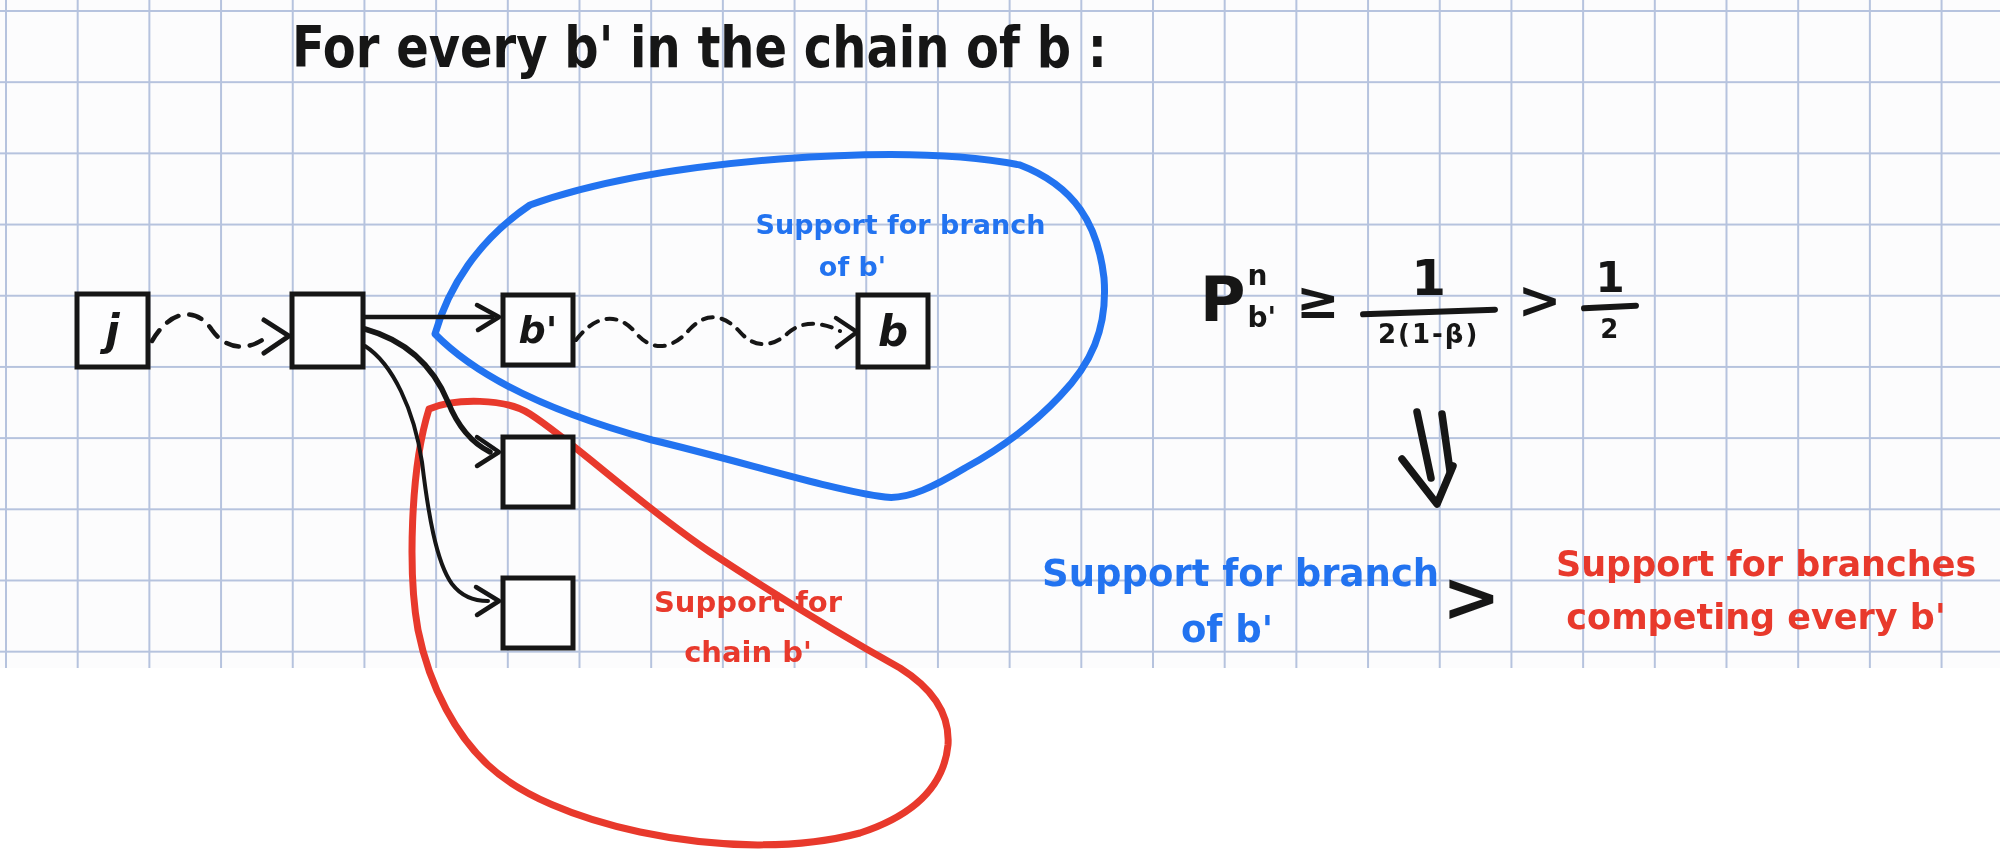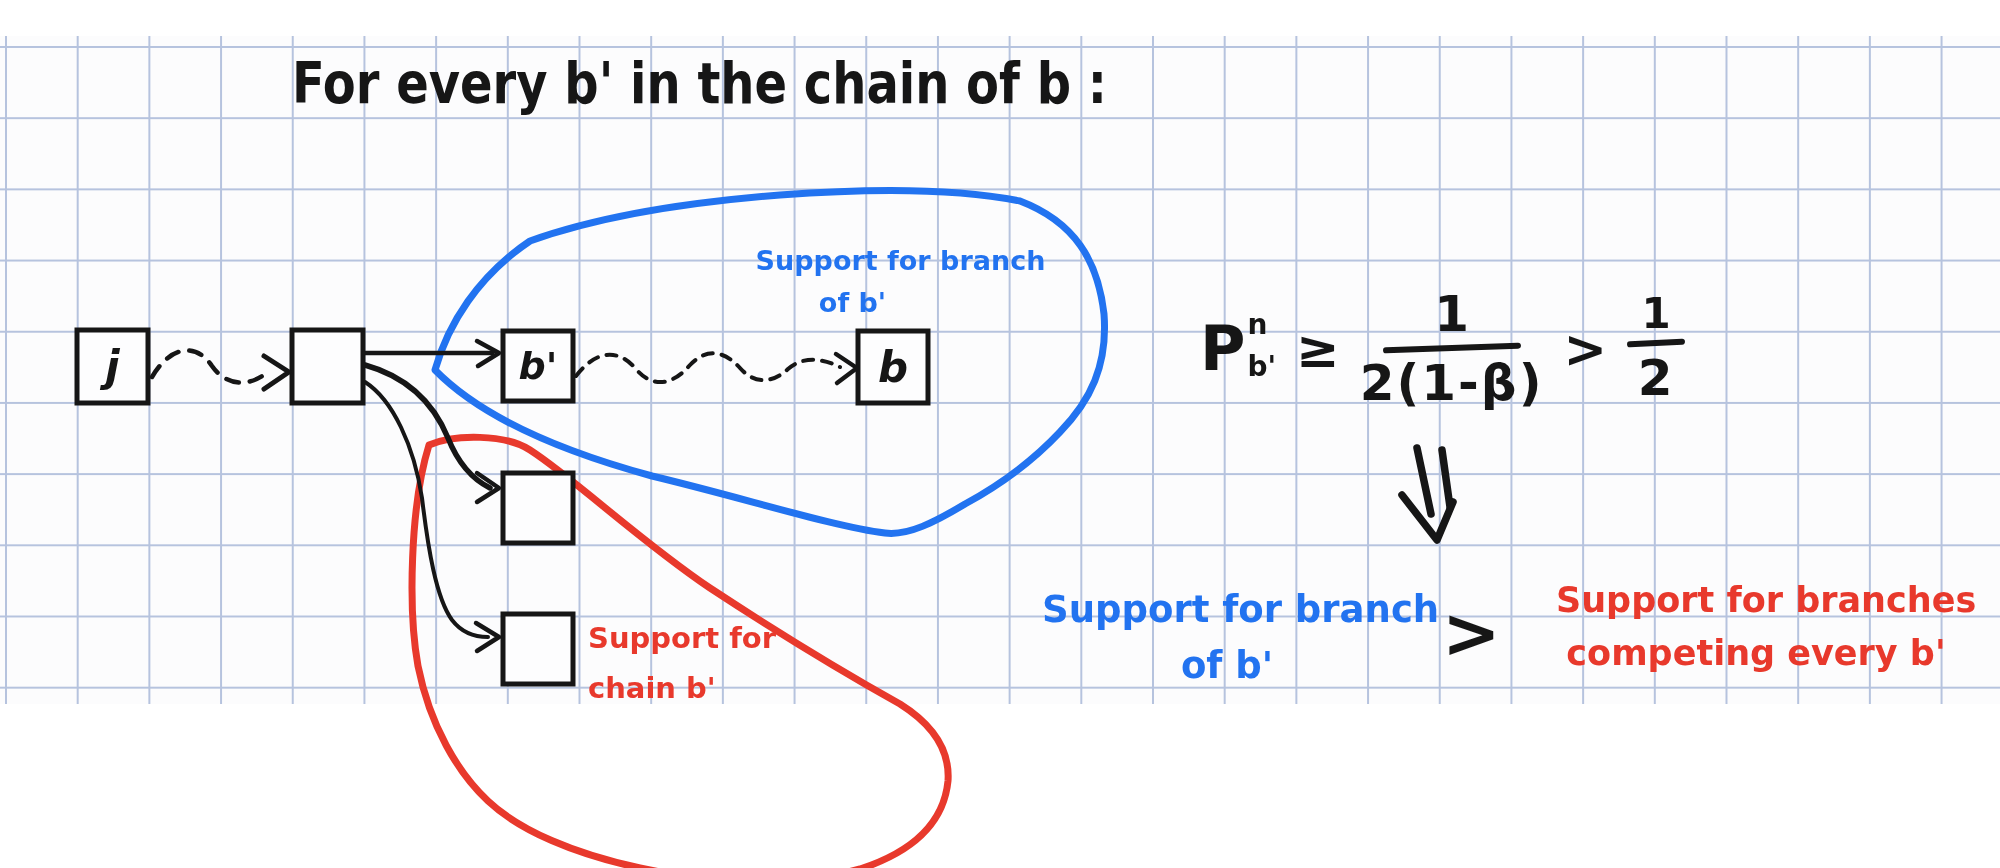--- a/index.html
+++ b/index.html
@@ -9,41 +9,40 @@
     overflow:hidden;
   }
   #canvas{
     position:relative;width:2000px;height:668px;
     background-color:#fcfcfd;
     background-image:
       linear-gradient(to right, #b6c3de 2px, transparent 2px),
       linear-gradient(to bottom, #b6c3de 2px, transparent 2px);
     background-size:71.7px 71.2px;
     background-position:5px 10px;
-    margin-top:36px;
   }
   svg.strokes{position:absolute;left:0;top:0;}
   .txt{position:absolute;white-space:nowrap;}
   .hand{font-weight:600;}
   .title{left:292px;top:14px;font-size:48px;letter-spacing:0px;transform:scaleY(1.18);transform-origin:top left;}
   .node-label{position:absolute;display:flex;align-items:center;justify-content:center;
     font-style:italic;font-weight:600;font-size:42px;}
   .blue-region-label{left:748px;top:204px;width:305px;text-align:center;font-size:27px;line-height:1.55;}
-  .red-region-label{left:588px;top:578px;width:320px;text-align:left;font-size:29px;line-height:1.72;}
+  .red-region-label{left:588px;top:578px;width:320px;text-align:center;font-size:29px;line-height:1.72;}
   .formula{left:1200px;top:252px;display:flex;align-items:center;gap:20px;font-weight:600;}
   .formula .p-main{font-size:62px;line-height:1;}
   .p-block{display:flex;align-items:center;}
   .p-scripts{display:flex;flex-direction:column;gap:8px;font-size:28px;line-height:1;margin-left:2px;}
   .p-scripts .sup{transform:translateY(-6px);}
   .p-scripts .sub{font-style:normal;}
   .rel{font-size:52px;line-height:1;}
   .frac{display:flex;flex-direction:column;align-items:center;}
   .frac .num{font-size:50px;line-height:1.05;}
   .frac .bar{height:6px;border-radius:3px;margin:4px 0 6px 0;}
-  .frac .den{font-size:50px;line-height:1.05;letter-spacing:2px;}
+  .frac .den{font-size:26px;line-height:1.05;letter-spacing:2px;}
   .concl-left{left:1042px;top:546px;width:370px;text-align:center;font-size:37px;line-height:1.5;}
   .concl-gt{left:1442px;top:556px;font-size:70px;font-weight:700;}
   .concl-right{left:1556px;top:538px;width:400px;text-align:center;font-size:35px;line-height:1.5;}
   .shift-left{display:inline-block;transform:translateX(-48px);}
 </style>
 </head>
 <body>
 
 <div id="canvas">
 

